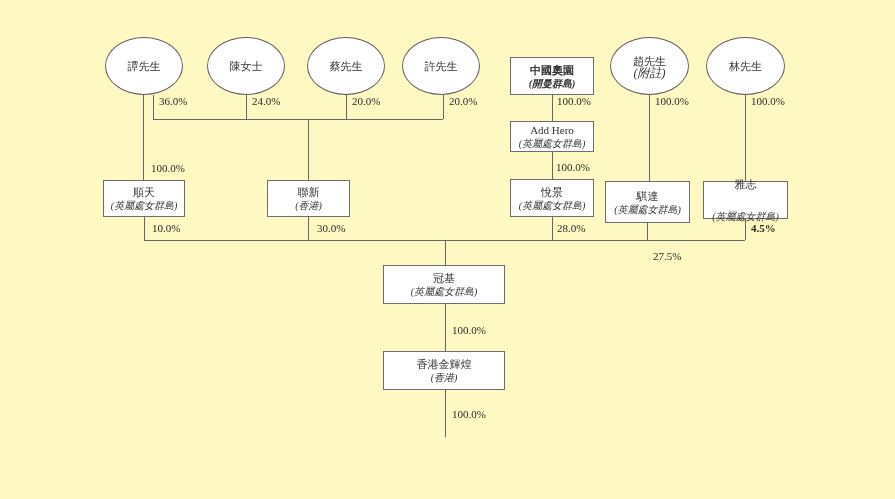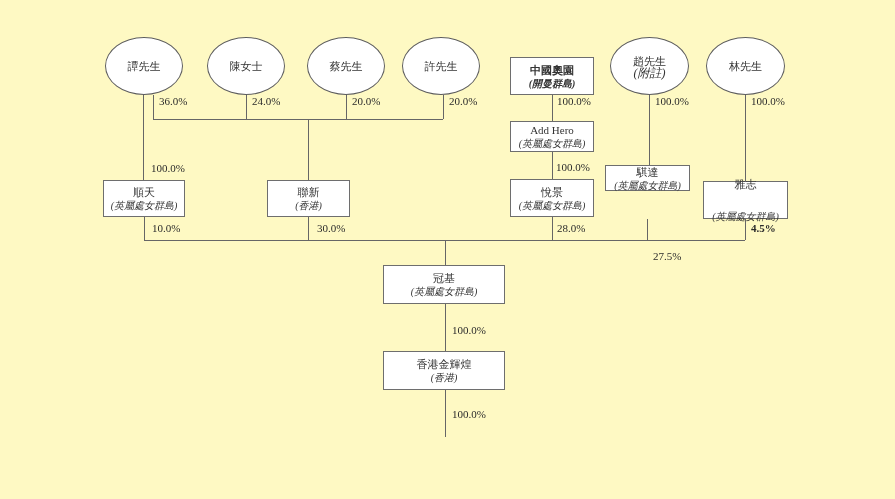--- a/index.html
+++ b/index.html
@@ -36,21 +36,21 @@
   #el-hui {left:402px;top:37px;width:78px;height:58px;}
   #el-chiu{left:610px;top:37px;width:79px;height:58px;}
   #el-lam {left:706px;top:37px;width:79px;height:58px;}
 
   
   #bx-aoyuan  {left:510px;top:57px; width:84px;height:38px;font-weight:bold;}
   #bx-addhero {left:510px;top:121px;width:84px;height:31px;}
   #bx-shuntin {left:103px;top:180px;width:82px;height:37px;}
   #bx-luensan {left:267px;top:180px;width:83px;height:37px;}
   #bx-yuetking{left:510px;top:179px;width:84px;height:38px;}
-  #bx-keitat  {left:605px;top:165px;width:85px;height:26px;}
+  #bx-keitat  {left:605px;top:181px;width:85px;height:42px;}
   #bx-ngachi  {left:703px;top:181px;width:85px;height:38px;gap:19px;}
   #bx-kwunkei {left:383px;top:265px;width:122px;height:39px;}
   #bx-hkgold  {left:383px;top:351px;width:122px;height:39px;}
   #bx-yanping {left:383px;top:437px;width:122px;height:39px;}
 
   
   #p-tam-luensan   {left:159px;top:95px;}
   #p-chan-luensan  {left:252px;top:95px;}
   #p-choi-luensan  {left:352px;top:95px;}
   #p-hui-luensan   {left:449px;top:95px;}

